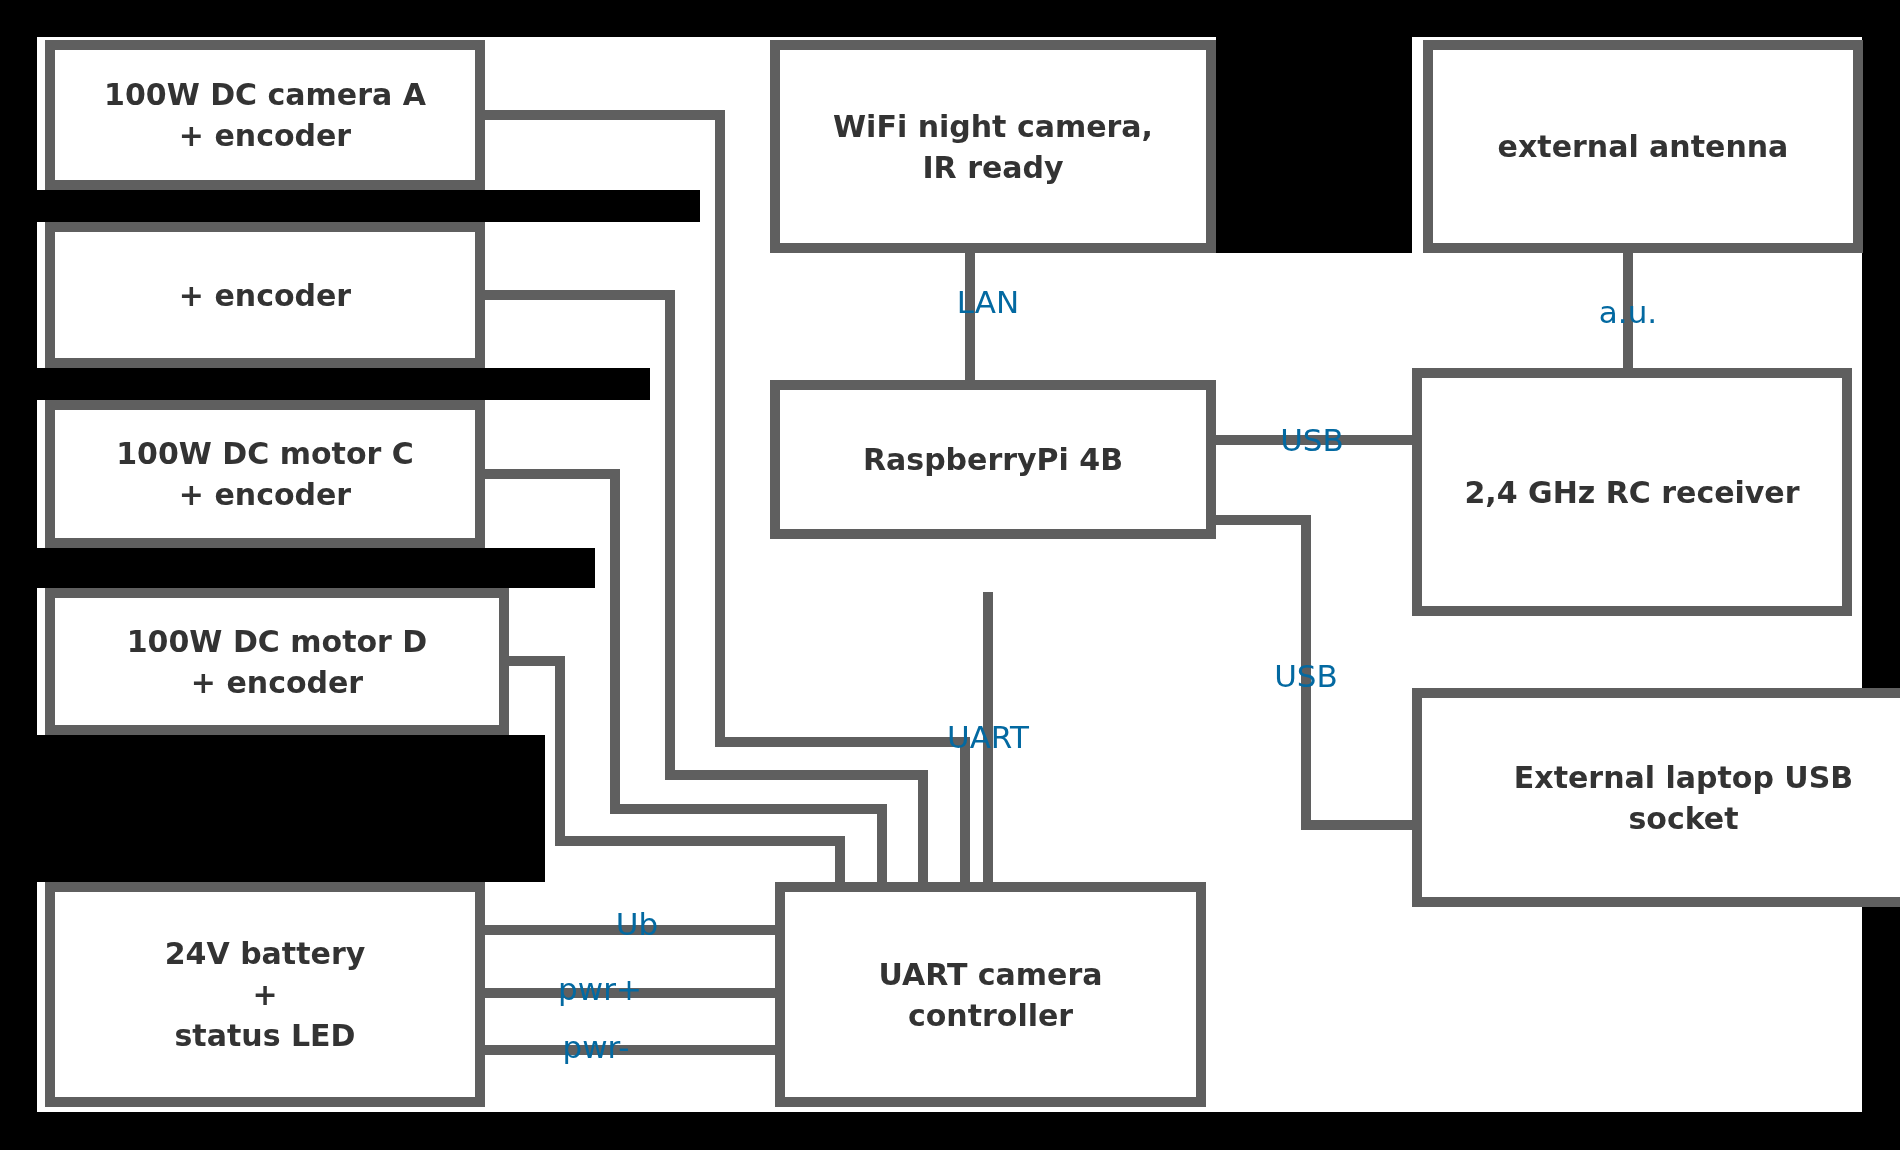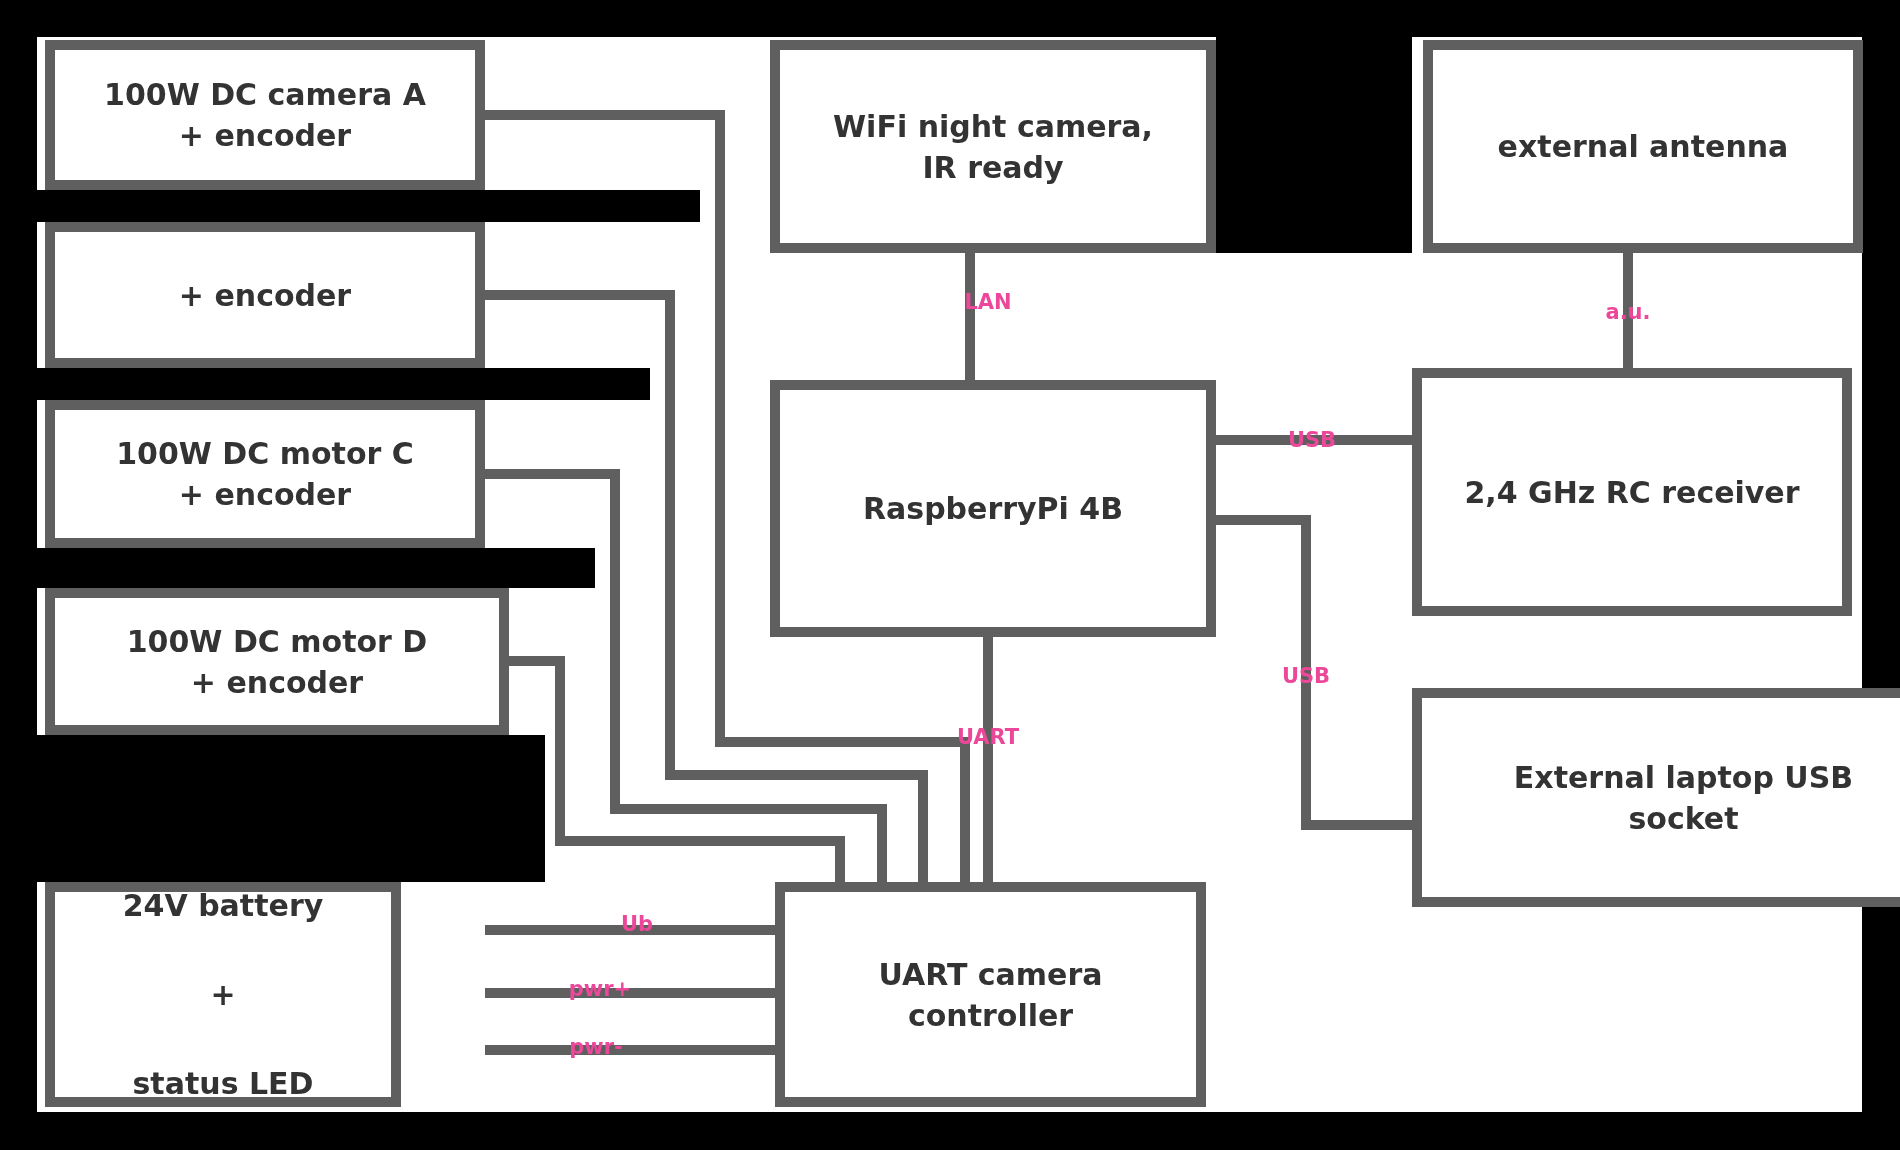--- a/index.html
+++ b/index.html
@@ -5,21 +5,21 @@
   html,body{margin:0;padding:0;background:#000;}
   #stage{position:relative;width:1900px;height:1150px;background:#000;overflow:hidden;
          font-family:"DejaVu Sans","Liberation Sans",sans-serif;}
   .canvas{position:absolute;background:#fff;}
   .patch{position:absolute;background:#000;}
   .box{position:absolute;background:#fff;border:10px solid #5f5f5f;box-sizing:border-box;
        display:flex;flex-direction:column;justify-content:center;align-items:center;
        color:#333;font-weight:700;font-size:30px;line-height:41px;text-align:center;}
   .box .ln{white-space:nowrap;}
   .seg{position:absolute;background:#5f5f5f;}
-  .lbl{position:absolute;color:#ec4899;font-weight:700;font-size:21px;white-space:nowrap;
+  .lbl{position:absolute;color:#0369a1;font-weight:400;font-size:31px;white-space:nowrap;
        transform:translate(-50%,-50%);}
 </style>
 </head>
 <body>
 
 <div id="stage">
 
   <div class="canvas" style="left:37px;top:37px;width:1825px;height:1075px;"></div>
 
   <div class="patch" style="left:37px;top:190px;width:663px;height:32px;"></div>
@@ -72,31 +72,31 @@
     <span class="ln">+ encoder</span>
   </div>
   <div class="box" style="left:45px;top:400px;width:440px;height:148px;">
     <span class="ln">100W DC motor C</span>
     <span class="ln">+ encoder</span>
   </div>
   <div class="box" style="left:45px;top:588px;width:464px;height:147px;">
     <span class="ln">100W DC motor D</span>
     <span class="ln">+ encoder</span>
   </div>
-  <div class="box" style="left:45px;top:882px;width:356px;height:225px;gap:48px;">
+  <div class="box" style="left:45px;top:882px;width:440px;height:225px;">
     <span class="ln">24V battery</span>
     <span class="ln">+</span>
     <span class="ln">status LED</span>
   </div>
 
   <div class="box" style="left:770px;top:40px;width:446px;height:213px;">
     <span class="ln">WiFi night camera,</span>
     <span class="ln">IR ready</span>
   </div>
-  <div class="box" style="left:770px;top:380px;width:446px;height:257px;">
+  <div class="box" style="left:770px;top:380px;width:446px;height:159px;">
     <span class="ln">RaspberryPi 4B</span>
   </div>
   <div class="box" style="left:775px;top:882px;width:431px;height:225px;">
     <span class="ln">UART camera</span>
     <span class="ln">controller</span>
   </div>
 
   <div class="box" style="left:1412px;top:40px;width:440px;height:213px;margin-left:11px;">
     <span class="ln">external antenna</span>
   </div>

